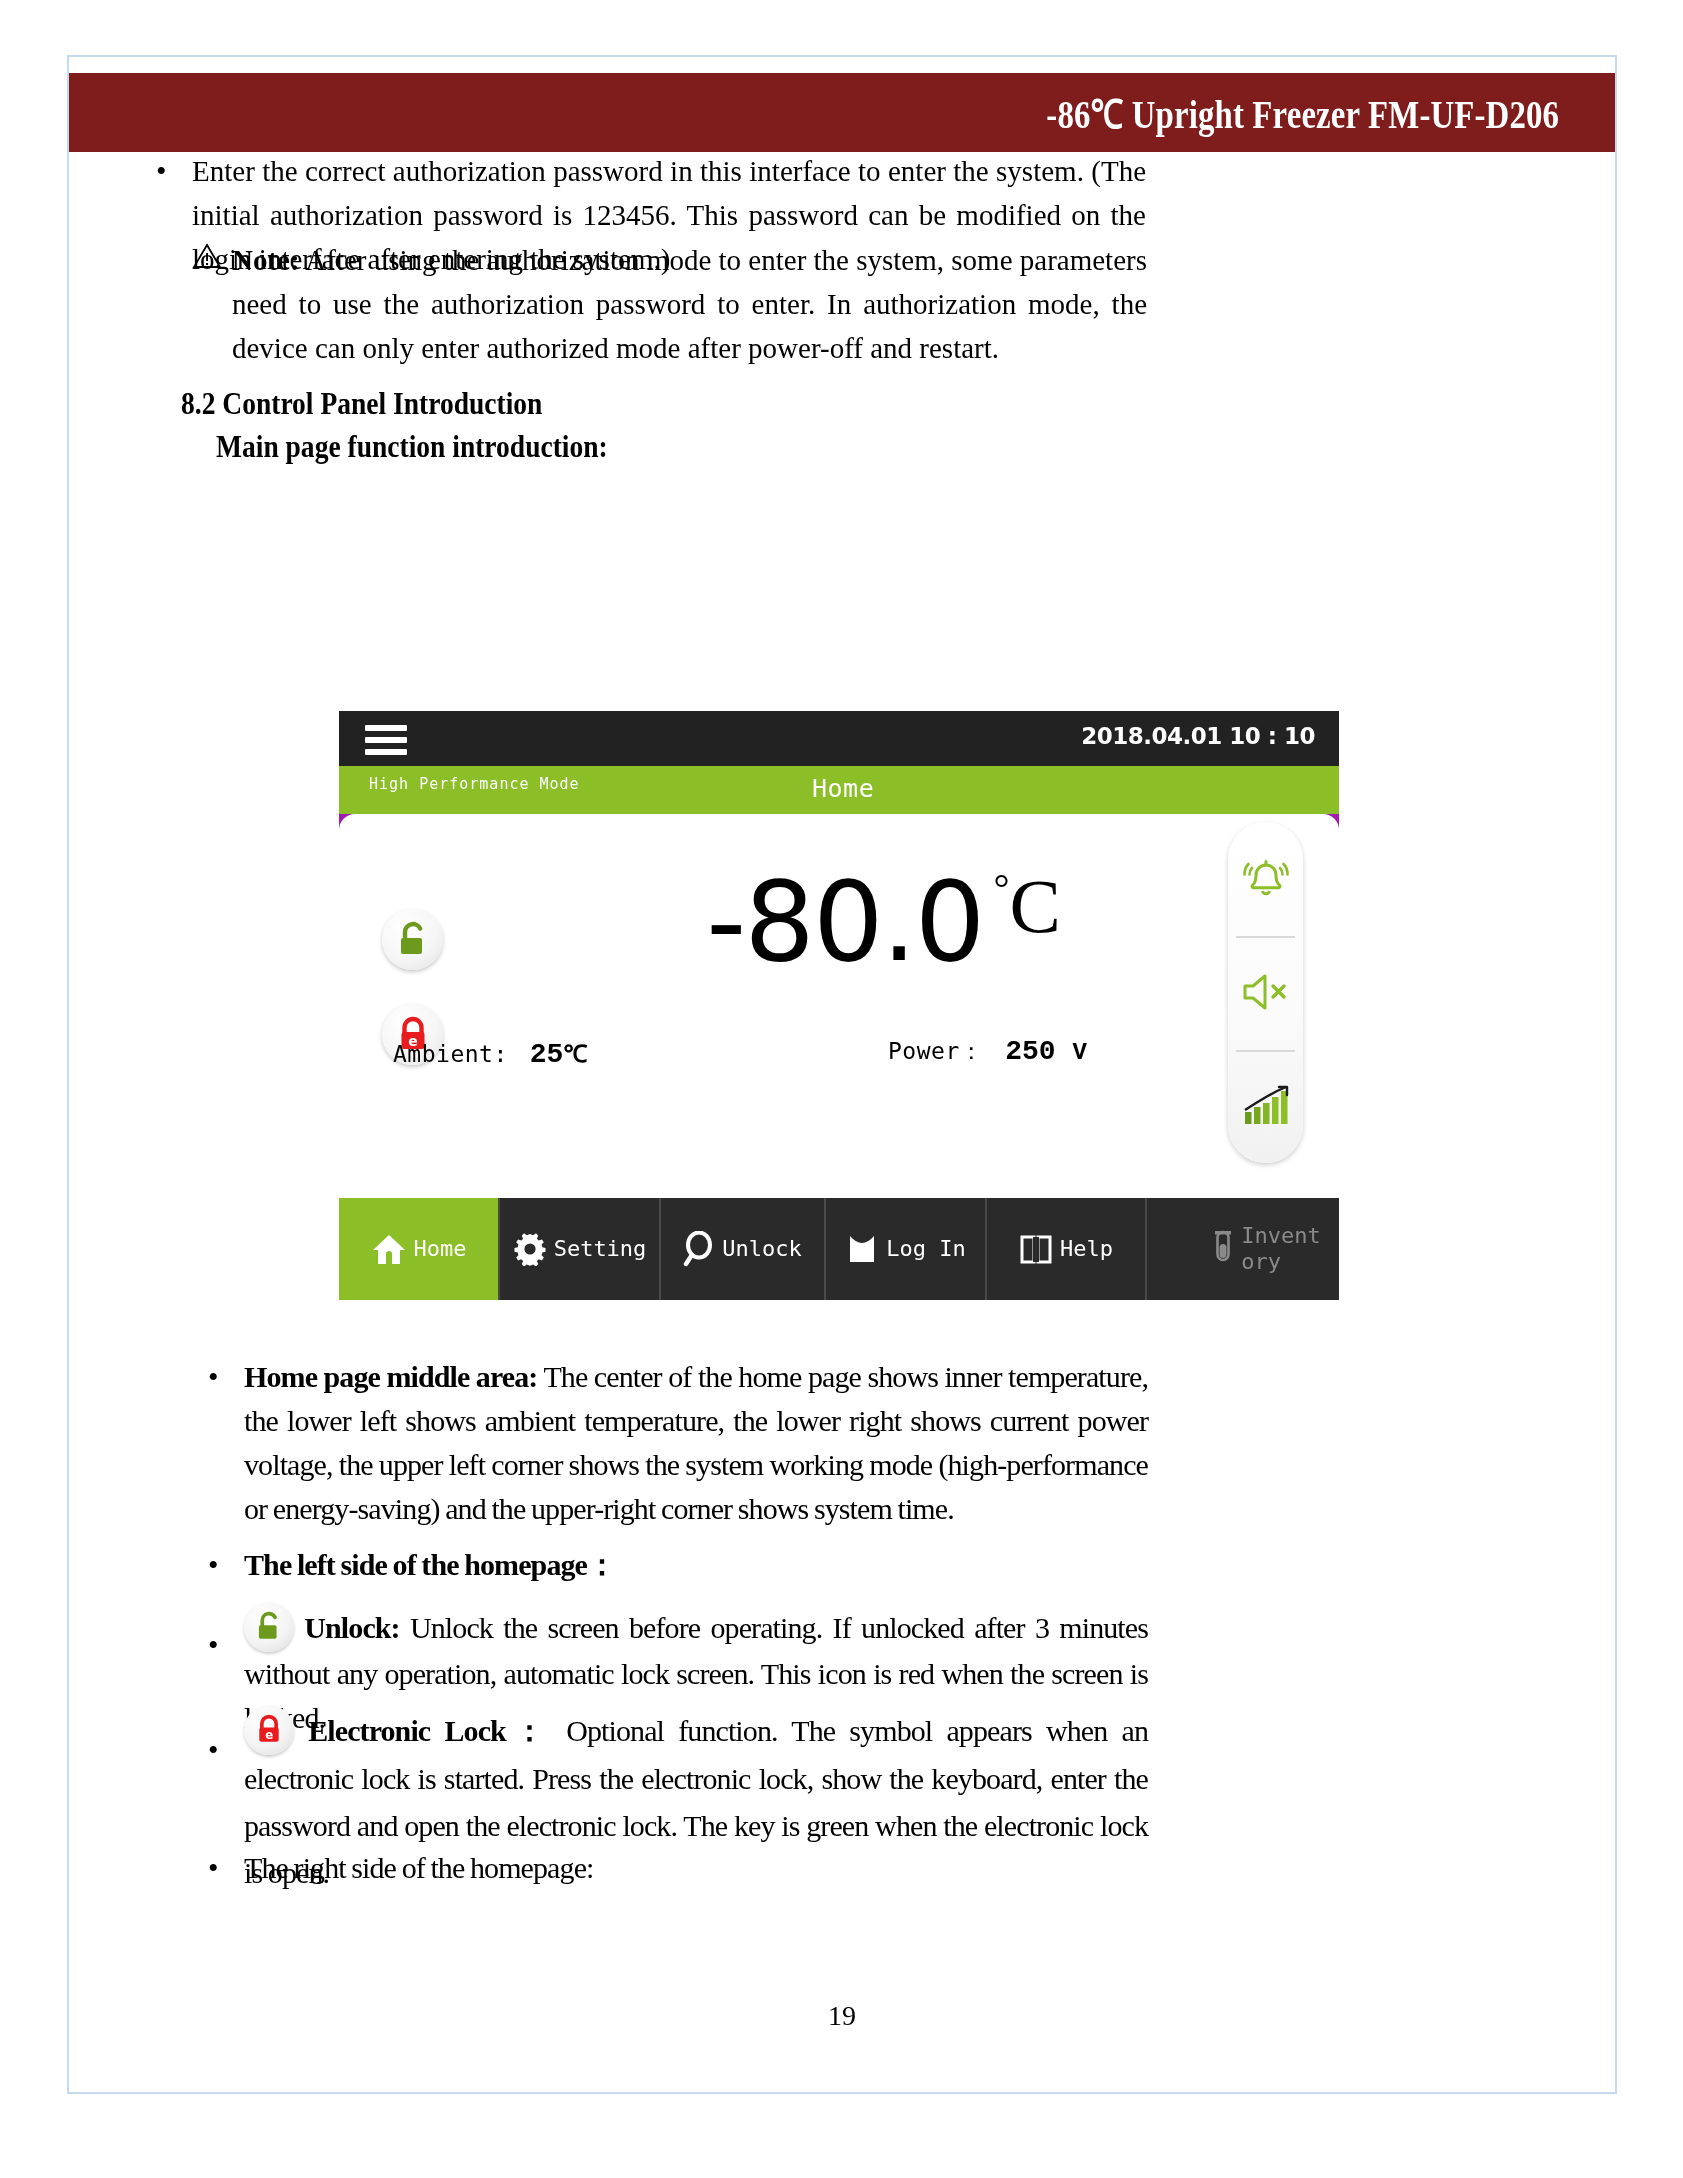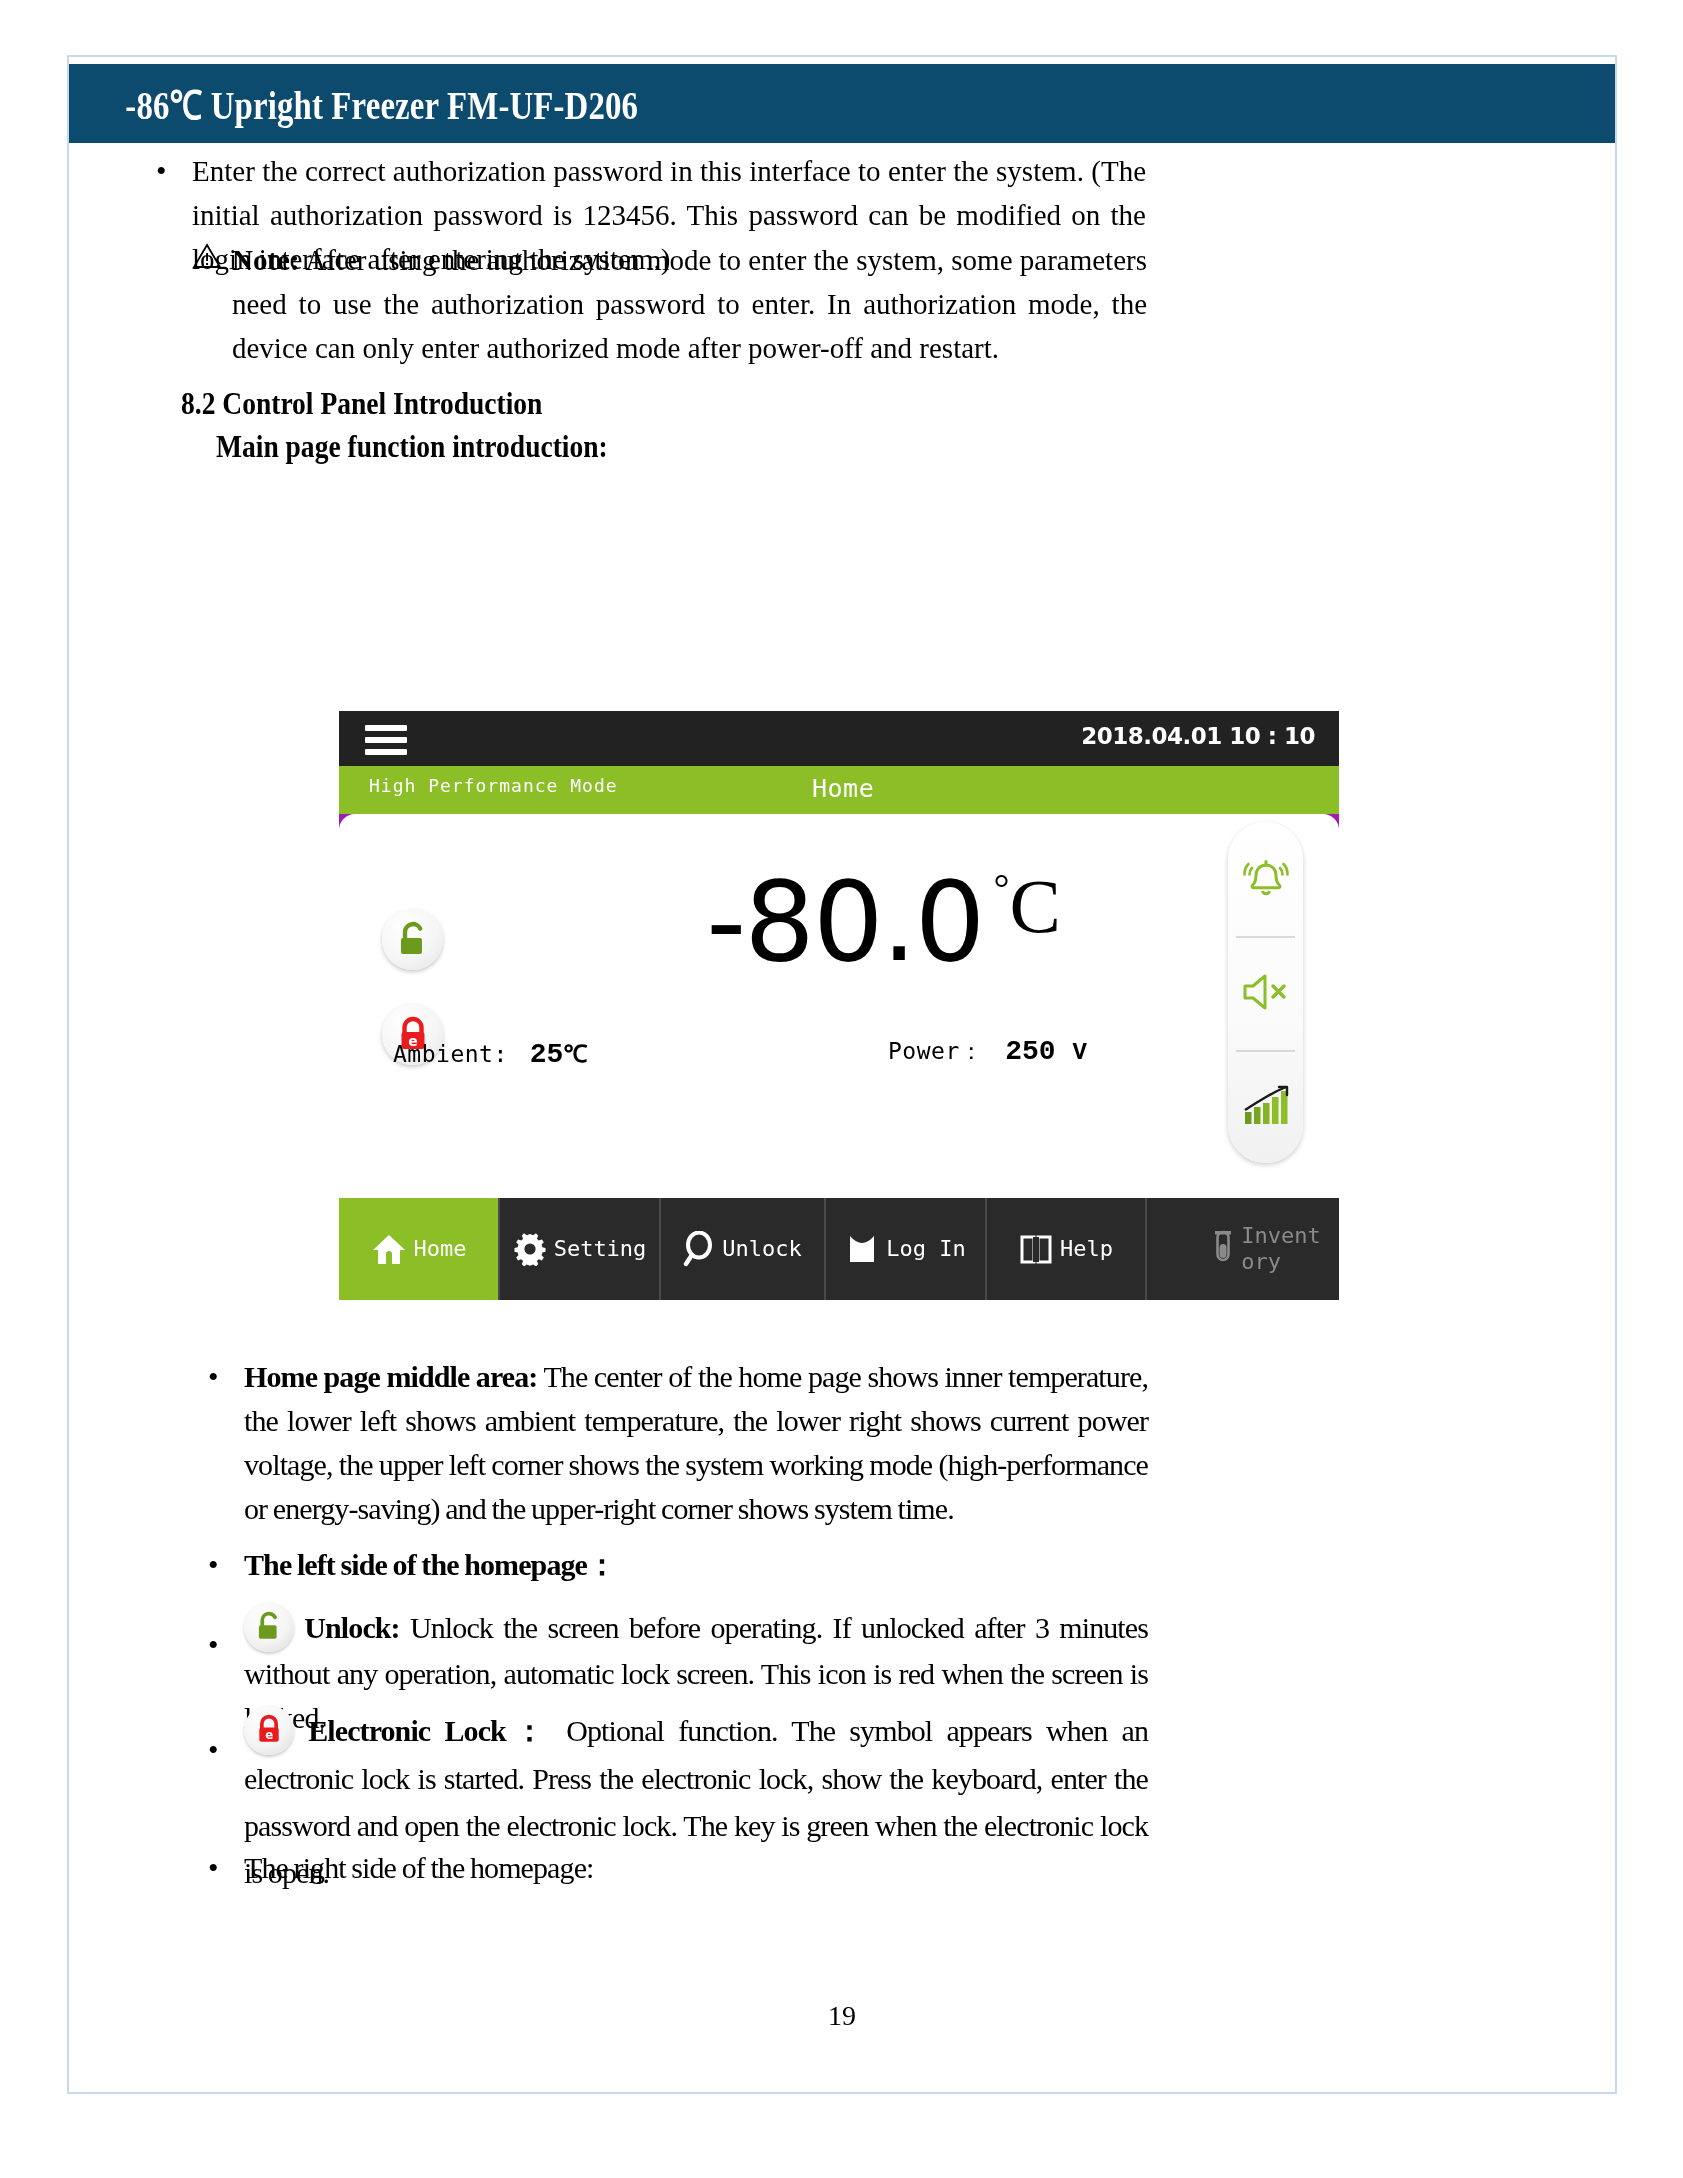--- a/index.html
+++ b/index.html
@@ -25,27 +25,27 @@
     height: 2039px;
     border: 2px solid #c7d9ef;
     box-sizing: border-box;
     background: #fff;
   }
 
   
   #doc-header {
     position: absolute;
     left: 69px;
-    top: 64px;
+    top: 73px;
     width: 1546px;
     height: 79px;
-    background: #0c4a6e;
+    background: #7f1d1d;
     display: flex;
     align-items: center;
-    justify-content: flex-start;
+    justify-content: flex-end;
   }
   #doc-header .title {
     color: #ffffff;
     font-family: "Liberation Serif", serif;
     font-weight: bold;
     font-size: 40px;
     letter-spacing: 0.2px;
     transform: scaleX(0.82);
     white-space: nowrap;
   }
@@ -151,21 +151,21 @@
     position: absolute;
     left: 0; top: 55px;
     width: 1000px; height: 48px;
     background: #8cbe28;
   }
   #panel-mode {
     position: absolute;
     left: 30px; top: 9px;
     color: #ffffff;
     font-family: "DejaVu Sans Mono", monospace;
-    font-size: 18px;
+    font-size: 15px;
     letter-spacing: 1px;
     white-space: nowrap;
   }
   #panel-pagename {
     position: absolute;
     left: 473px; top: 8px;
     color: #ffffff;
     font-family: "DejaVu Sans Mono", monospace;
     font-size: 25px;
     letter-spacing: 0.5px;

